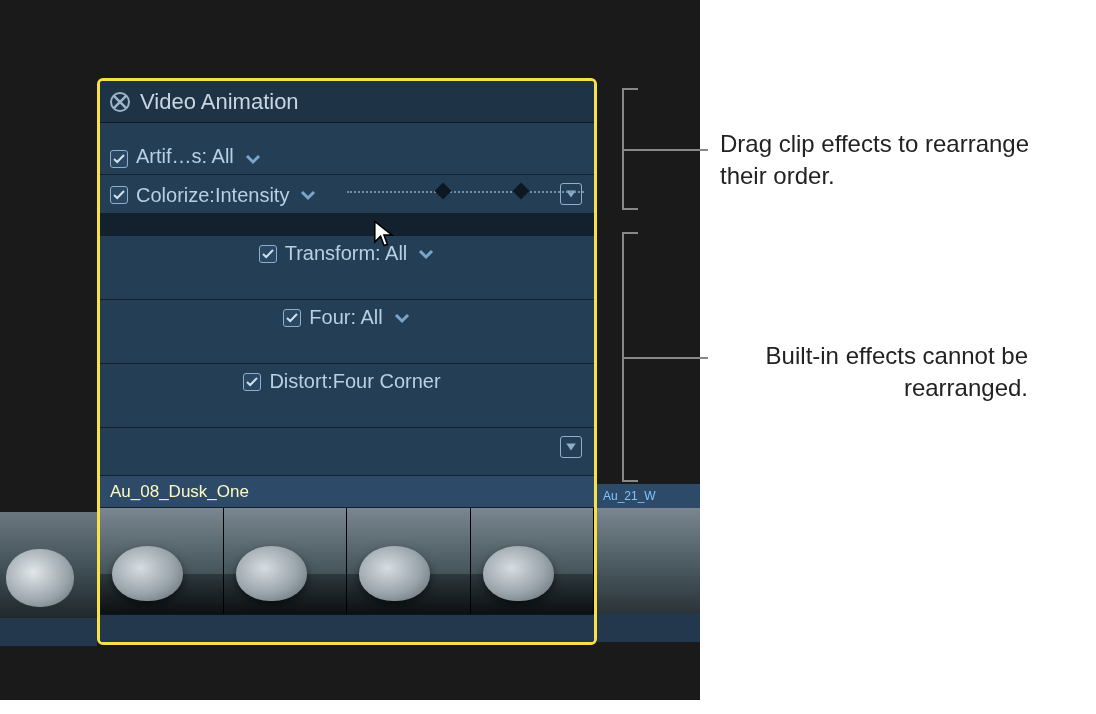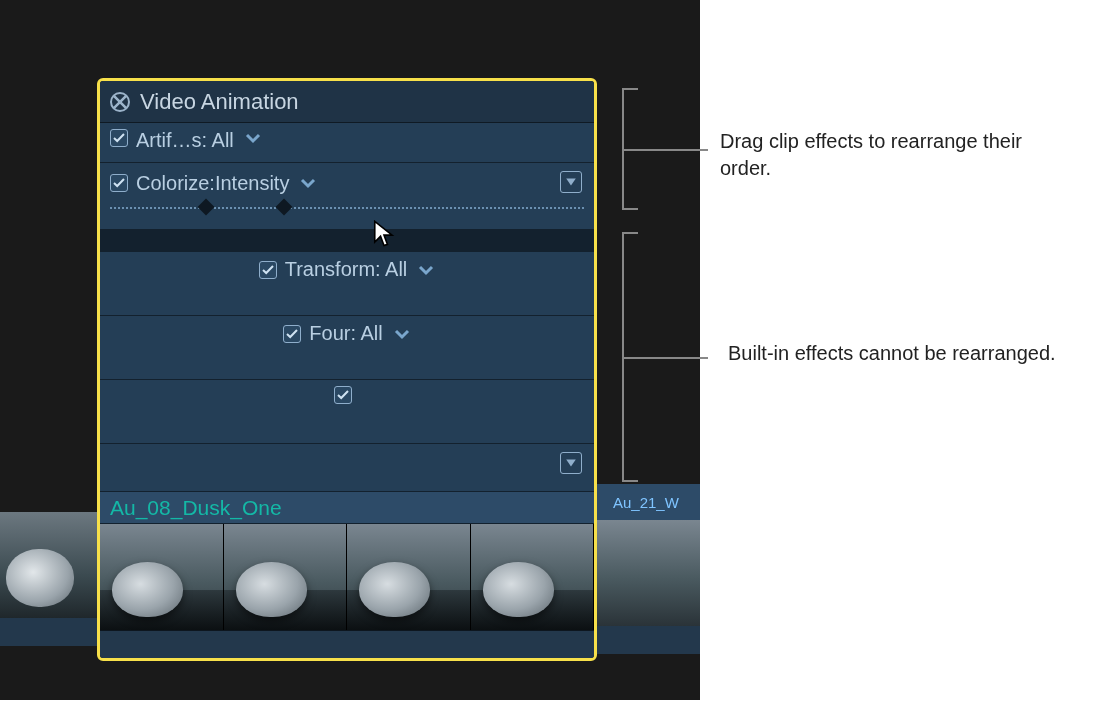--- a/index.html
+++ b/index.html
@@ -4,60 +4,60 @@
 <style>
   * { box-sizing: border-box; margin: 0; padding: 0; }
   html, body { width: 1096px; height: 714px; background: #fff; font-family: -apple-system, Helvetica, Arial, sans-serif; }
   .canvas { position: relative; width: 1096px; height: 714px; }
   .dark-region { position: absolute; left: 0; top: 0; width: 700px; height: 700px; background: #1a1a1a; }
   .panel { position: absolute; left: 97px; top: 42px; width: 500px; border: 3px solid #f7e04a; border-radius: 6px; overflow: hidden; margin-top: 36px; }
   .panel-header { background: #1f3346; height: 42px; display: flex; align-items: center; padding: 0 10px; border-bottom: 1px solid #0f1a24; }
   .close-icon { width: 20px; height: 20px; border: 2px solid #9bb3c9; border-radius: 50%; display: flex; align-items: center; justify-content: center; color: #9bb3c9; font-size: 13px; margin-right: 10px; cursor: pointer; }
   .panel-title { color: #c8d6e2; font-size: 22px; font-weight: 400; }
   .row { background: #243e56; border-bottom: 1px solid #13212e; display: flex; align-items: flex-start; padding: 6px 10px; position: relative; }
-  .row.short { height: 40px; align-items: flex-start; }
-  .row.tall { flex-direction: column; text-align: center; }
+  .row.short { height: 52px; align-items: flex-end; }
+  .row.tall { flex-direction: row; text-align: center; }
   .row-head { display: flex; align-items: center; width: 100%; height: 28px; }
   .checkbox { width: 18px; height: 18px; border: 1.5px solid #8faecb; border-radius: 3px; background: #2a4863; display: flex; align-items: center; justify-content: center; margin-right: 8px; cursor: pointer; flex-shrink: 0; }
   .checkbox svg { width: 12px; height: 12px; }
   .row-label { color: #b9cfe2; font-size: 20px; margin-right: 10px; }
   .chevron { color: #7aa6cc; cursor: pointer; display: flex; align-items: center; }
   .chevron svg { width: 18px; height: 18px; }
   .disclosure { position: absolute; right: 12px; top: 8px; width: 22px; height: 22px; border: 1.5px solid #8faecb; border-radius: 3px; display: flex; align-items: center; justify-content: center; cursor: pointer; }
   .disclosure svg { width: 12px; height: 12px; fill: #8faecb; }
   .keyframe-strip { width: 100%; height: 26px; position: relative; margin-top: 4px; }
   .dotted { position: absolute; top: 6px; left: 0; right: 0; height: 0; border-top: 2px dotted #6b90b1; }
   .keyframe { position: absolute; top: 0px; width: 12px; height: 12px; background: #0e1822; transform: rotate(45deg); }
   .gap-row { background: #13212e; height: 22px; }
   .builtin-row { background: #243e56; height: 64px; border-bottom: 1px solid #13212e; padding: 6px 10px; position: relative; }
   .builtin-row .row-head { height: auto; justify-content: center; }
   .clip-strip { background: #2d4b68; height: 32px; display: flex; align-items: center; padding: 0 10px; border-bottom: 1px solid #13212e; }
-  .clip-name { color: #14b8a6; font-size: 21px; }
+  .clip-name { color: #fef9c3; font-size: 17px; }
   .thumbs { background: #111; height: 106px; display: flex; }
   .thumb { flex: 1; background: linear-gradient(180deg,#7a8690 0%, #4a5a60 55%, #2a3338 100%); border-right: 1px solid #000; position: relative; overflow: hidden; }
   .thumb::after { content:''; position:absolute; left:10%; bottom:12%; width:58%; height:52%; background: radial-gradient(ellipse at 40% 40%, #d7dde1 0%, #9aa4ab 55%, #5a646b 100%); border-radius: 50% 50% 48% 48%; box-shadow: 0 4px 8px rgba(0,0,0,.5);}
   .thumb::before { content:''; position:absolute; left:0; right:0; bottom:0; height:38%; background: linear-gradient(180deg, rgba(40,50,55,.8), rgba(10,14,16,.95));}
   .audio-strip { background: #23384c; height: 28px; position: relative; border-top: 1px solid #0d161f;}
   .cursor { position: absolute; left: 370px; top: 180px; z-index: 50; }
   .cursor svg { width: 24px; height: 30px; }
 
   
   .left-clip { position:absolute; left:0; top:512px; width:97px; height:156px; background:#1a1a1a; }
   .left-clip .thumbs2 { height:106px; background:#111; position:relative; overflow:hidden;}
   .left-clip .mini { position:absolute; inset:0; background: linear-gradient(180deg,#6c7880 0%, #3b4a50 60%, #1f272b 100%); }
   .left-clip .mini::after{content:'';position:absolute;left:6%;bottom:10%;width:70%;height:55%;background:radial-gradient(ellipse at 40% 40%,#e2e7ea,#9aa4ab 60%,#5a646b);border-radius:48%;}
   .left-clip .aud { height:28px; background:#23384c;}
   .right-clip { position:absolute; left:597px; top:484px; width:103px; height:184px; }
-  .right-clip .name{height:36px;background:#2d4b68;color:#7fc4ff;font-size:15px;display:flex;align-items:center;padding:0 16px;}
+  .right-clip .name{height:24px;background:#2d4b68;color:#7fc4ff;font-size:12px;display:flex;align-items:center;padding:0 6px;}
   .right-clip .thumbs2{height:106px;background:#111;position:relative;overflow:hidden;}
   .right-clip .mini{position:absolute;inset:0;background:linear-gradient(180deg,#7a8690,#4a5a60 55%,#2a3338);}
   .right-clip .aud{height:28px;background:#23384c;}
 
   
-  .callout { position: absolute; color: #222; font-size: 20px; line-height: 1.35; }
+  .callout { position: absolute; color: #222; font-size: 24px; line-height: 1.35; }
   .bracket { position:absolute; border-left: 2px solid #888; }
   .bracket::before, .bracket::after { content:''; position:absolute; left:0; width:14px; height:2px; background:#888; }
   .bracket::before { top:0; }
   .bracket::after { bottom:0; }
   .lead { position:absolute; height:2px; background:#888; }
 </style>
 </head>
 <body>
 <div class="canvas">
 
@@ -163,20 +163,21 @@
     </div>
   </div>
 
   <div class="builtin-row">
     <div class="row-head">
       <div class="checkbox">
         <svg viewBox="0 0 12 12">
               <path d="M1 6 L4.2 9 L11 2" stroke="#cfe2f2" stroke-width="2" fill="none"></path>
             </svg>
       </div>
+      <span class="row-label">Distort:Four Corner</span>
     </div>
   </div>
 
   <div class="builtin-row" style="height:48px;">
     <div class="row-head">
       <div class="disclosure">
         <svg viewBox="0 0 10 10">
               <path d="M1 2 L9 2 L5 8 Z"></path>
             </svg>
       </div>
@@ -202,15 +203,15 @@
         </svg>
   </div>
 </div>
 
 <div class="bracket" style="left:622px; top:88px; height:122px;"></div>
 <div class="lead" style="left:622px; top:149px; width:86px;"></div>
 <div class="callout" style="left:720px; top:128px; width:340px;">Drag clip effects to rearrange their order.</div>
 
 <div class="bracket" style="left:622px; top:232px; height:250px;"></div>
 <div class="lead" style="left:622px; top:357px; width:86px;"></div>
-<div class="callout" style="left:728px; top:340px; width:340px;">Built-in effects cannot be rearranged.</div>
+<div class="callout" style="left:688px; top:340px; width:340px;text-align:right;">Built-in effects cannot be rearranged.</div>
 
 </div>
 
 </body></html>

